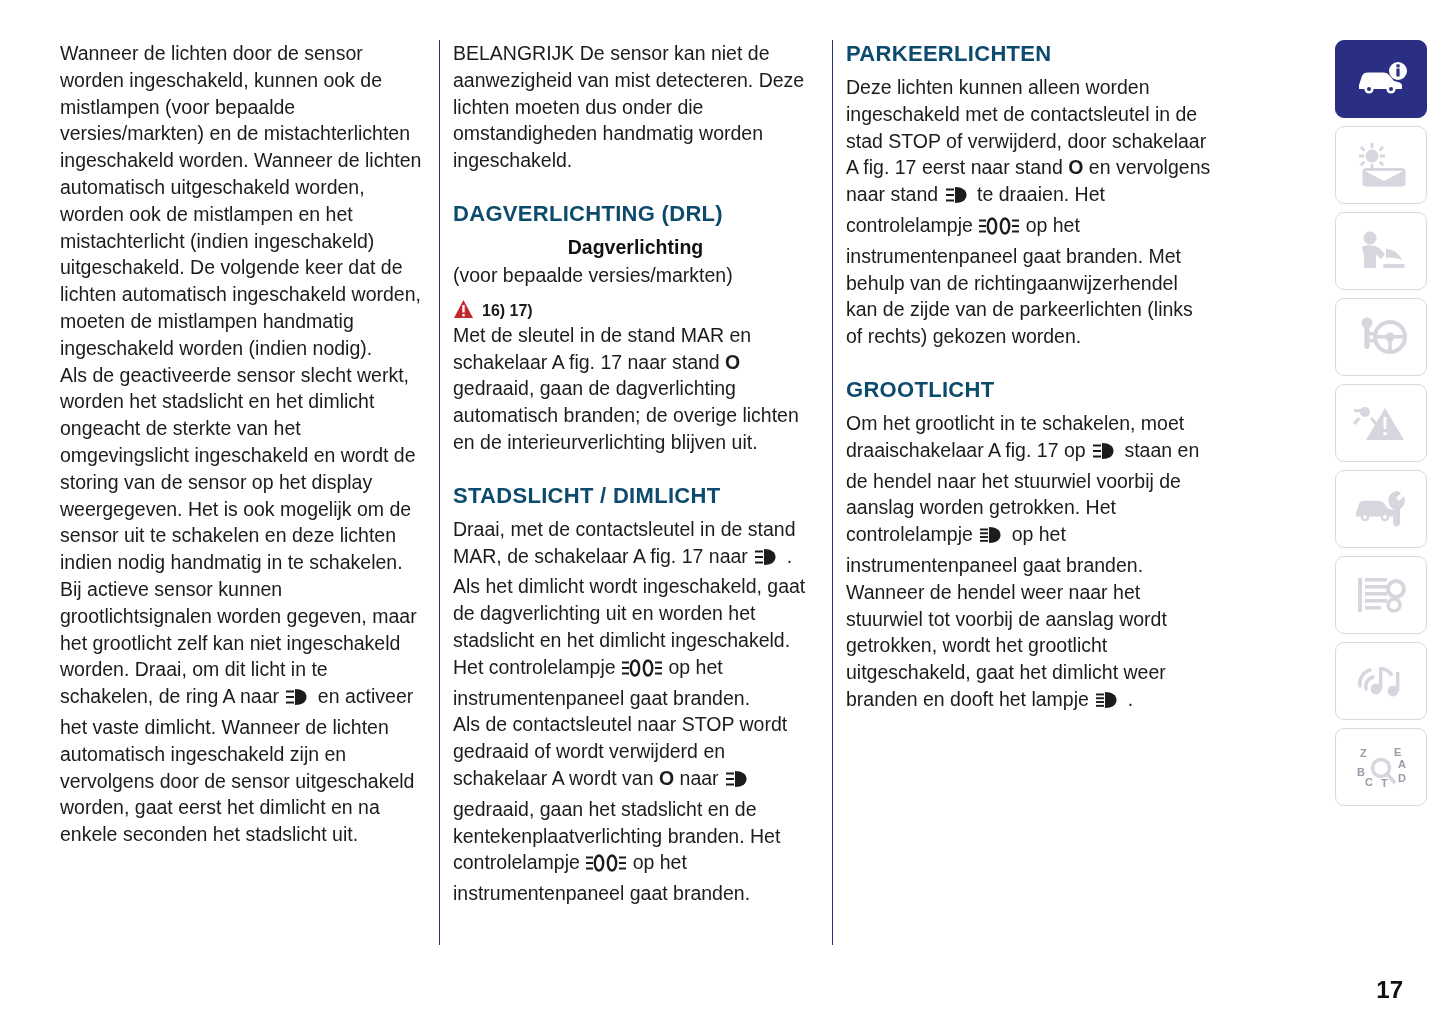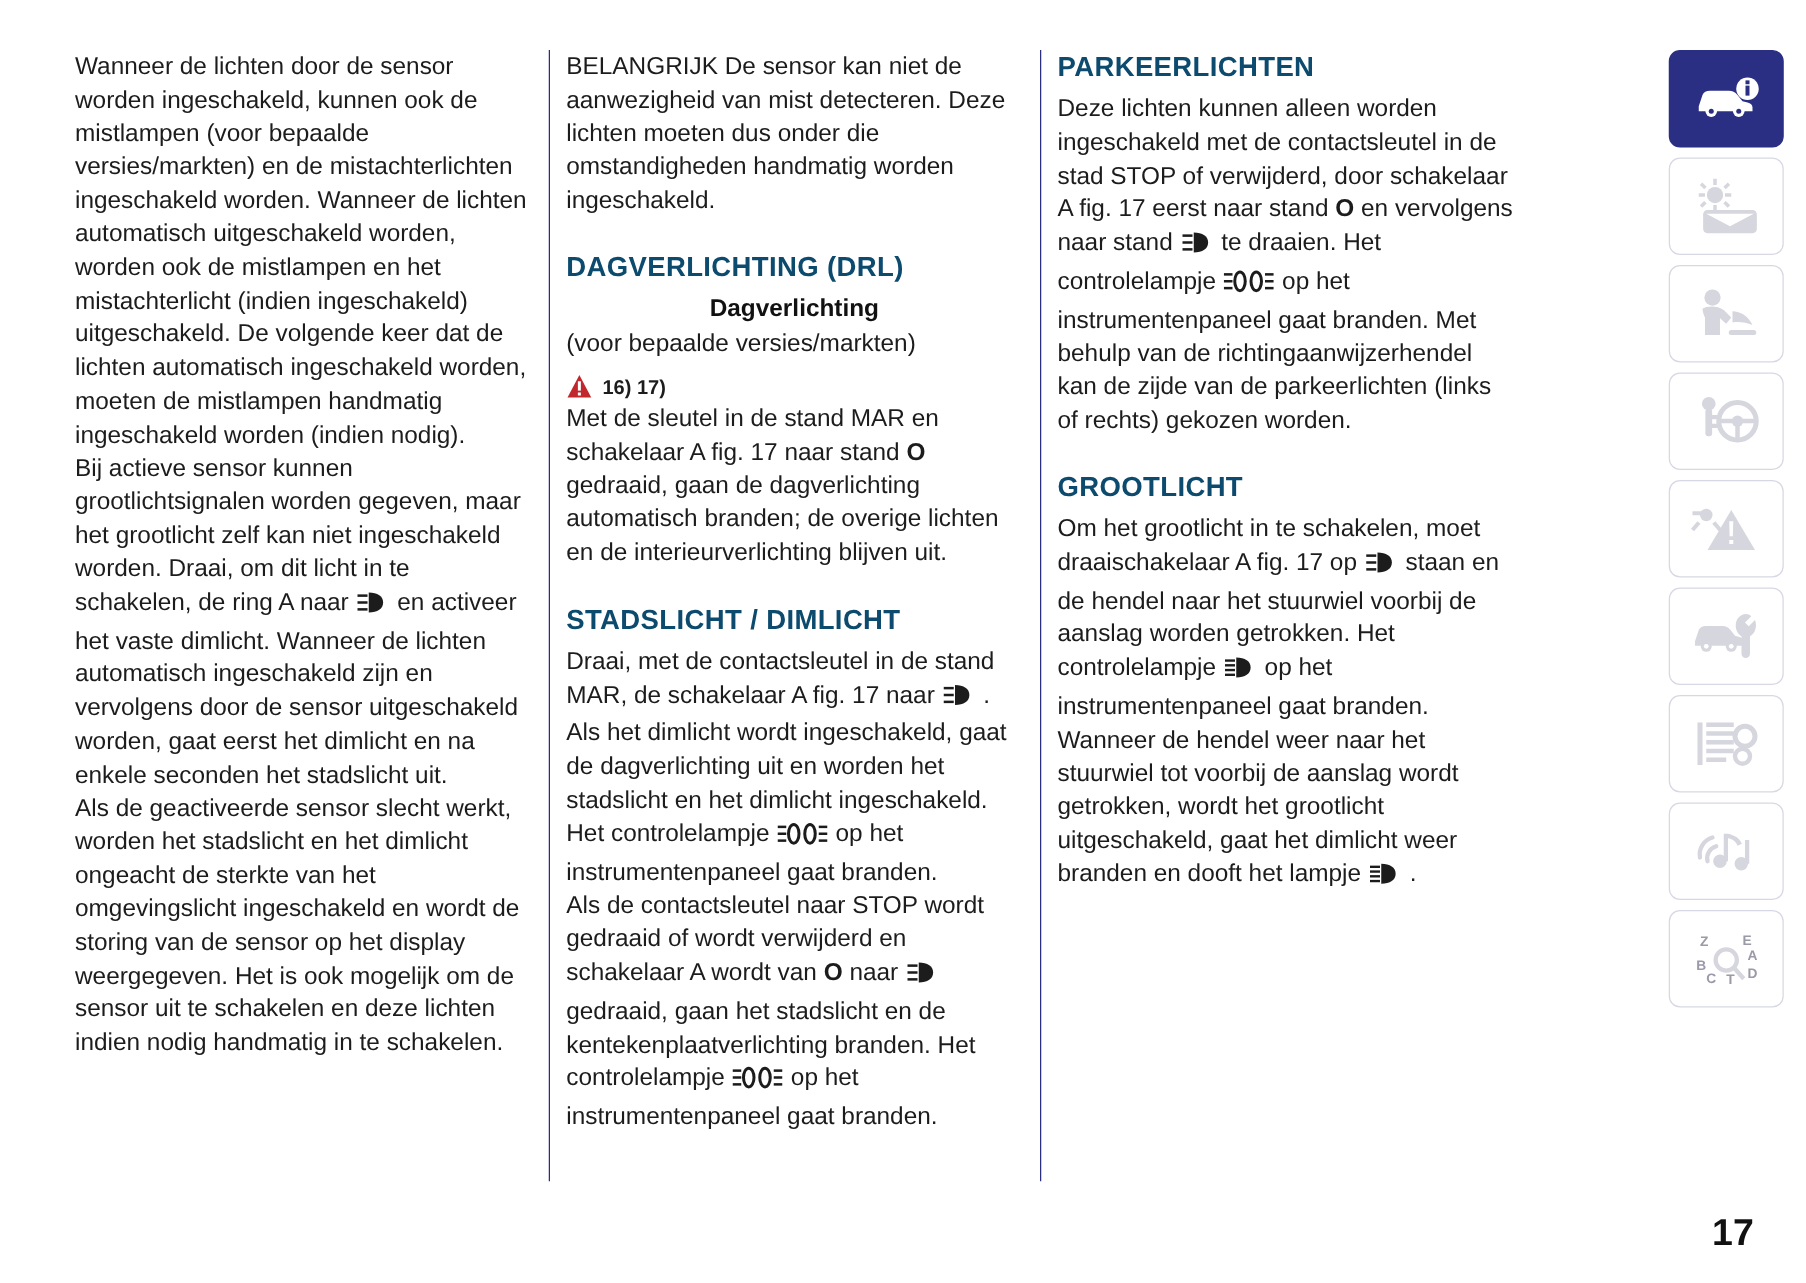--- a/index.html
+++ b/index.html
@@ -113,47 +113,47 @@
   }
   .tab.active {
     background: #2b2f83;
     border-color: #2b2f83;
   }
   .tab svg { display:block; }
   .page-number {
     position: absolute;
     right: 42px;
     bottom: 22px;
-    font-size: 30px;
+    font-size: 24px;
     font-weight: bold;
     color: #111;
   }
 </style>
 </head>
 <body>
 
 <div class="page">
 
   <div class="columns">
 
     <div class="col divider-right">
       <p class="para">Wanneer de lichten door de sensor worden ingeschakeld, kunnen ook de mistlampen (voor bepaalde versies/markten) en de mistachterlichten ingeschakeld worden. Wanneer de lichten automatisch uitgeschakeld worden, worden ook de mistlampen en het mistachterlicht (indien ingeschakeld) uitgeschakeld. De volgende keer dat de lichten automatisch ingeschakeld worden, moeten de mistlampen handmatig ingeschakeld worden (indien nodig).</p>
+      <p class="para">Als de geactiveerde sensor slecht werkt, worden het stadslicht en het dimlicht ongeacht de sterkte van het omgevingslicht ingeschakeld en wordt de storing van de sensor op het display weergegeven. Het is ook mogelijk om de sensor uit te schakelen en deze lichten indien nodig handmatig in te schakelen.</p>
       <p class="para">
         <span>Bij actieve sensor kunnen grootlichtsignalen worden gegeven, maar het grootlicht zelf kan niet ingeschakeld worden. Draai, om dit licht in te schakelen, de ring A naar</span>
         <span class="glyph">
           <svg width="26" height="20" viewBox="0 0 26 20">
             <path d="M10 2 C17 2 21.5 5 21.5 10 C21.5 15 17 18 10 18 Z" fill="#1c1c1c"></path>
             <rect x="1" y="3.5" width="8" height="2" fill="#1c1c1c"></rect>
             <rect x="1" y="9" width="8" height="2" fill="#1c1c1c"></rect>
             <rect x="1" y="14.5" width="8" height="2" fill="#1c1c1c"></rect>
           </svg>
         </span>
         <span>en activeer het vaste dimlicht. Wanneer de lichten automatisch ingeschakeld zijn en vervolgens door de sensor uitgeschakeld worden, gaat eerst het dimlicht en na enkele seconden het stadslicht uit.</span>
       </p>
-      <p class="para">Als de geactiveerde sensor slecht werkt, worden het stadslicht en het dimlicht ongeacht de sterkte van het omgevingslicht ingeschakeld en wordt de storing van de sensor op het display weergegeven. Het is ook mogelijk om de sensor uit te schakelen en deze lichten indien nodig handmatig in te schakelen.</p>
     </div>
 
     <div class="col divider-right">
       <p class="para">BELANGRIJK De sensor kan niet de aanwezigheid van mist detecteren. Deze lichten moeten dus onder die omstandigheden handmatig worden ingeschakeld.</p>
 
       <h2>DAGVERLICHTING (DRL)</h2>
       <h3>Dagverlichting</h3>
       <p class="subnote">(voor bepaalde versies/markten)</p>
 
       <div class="warnline">

